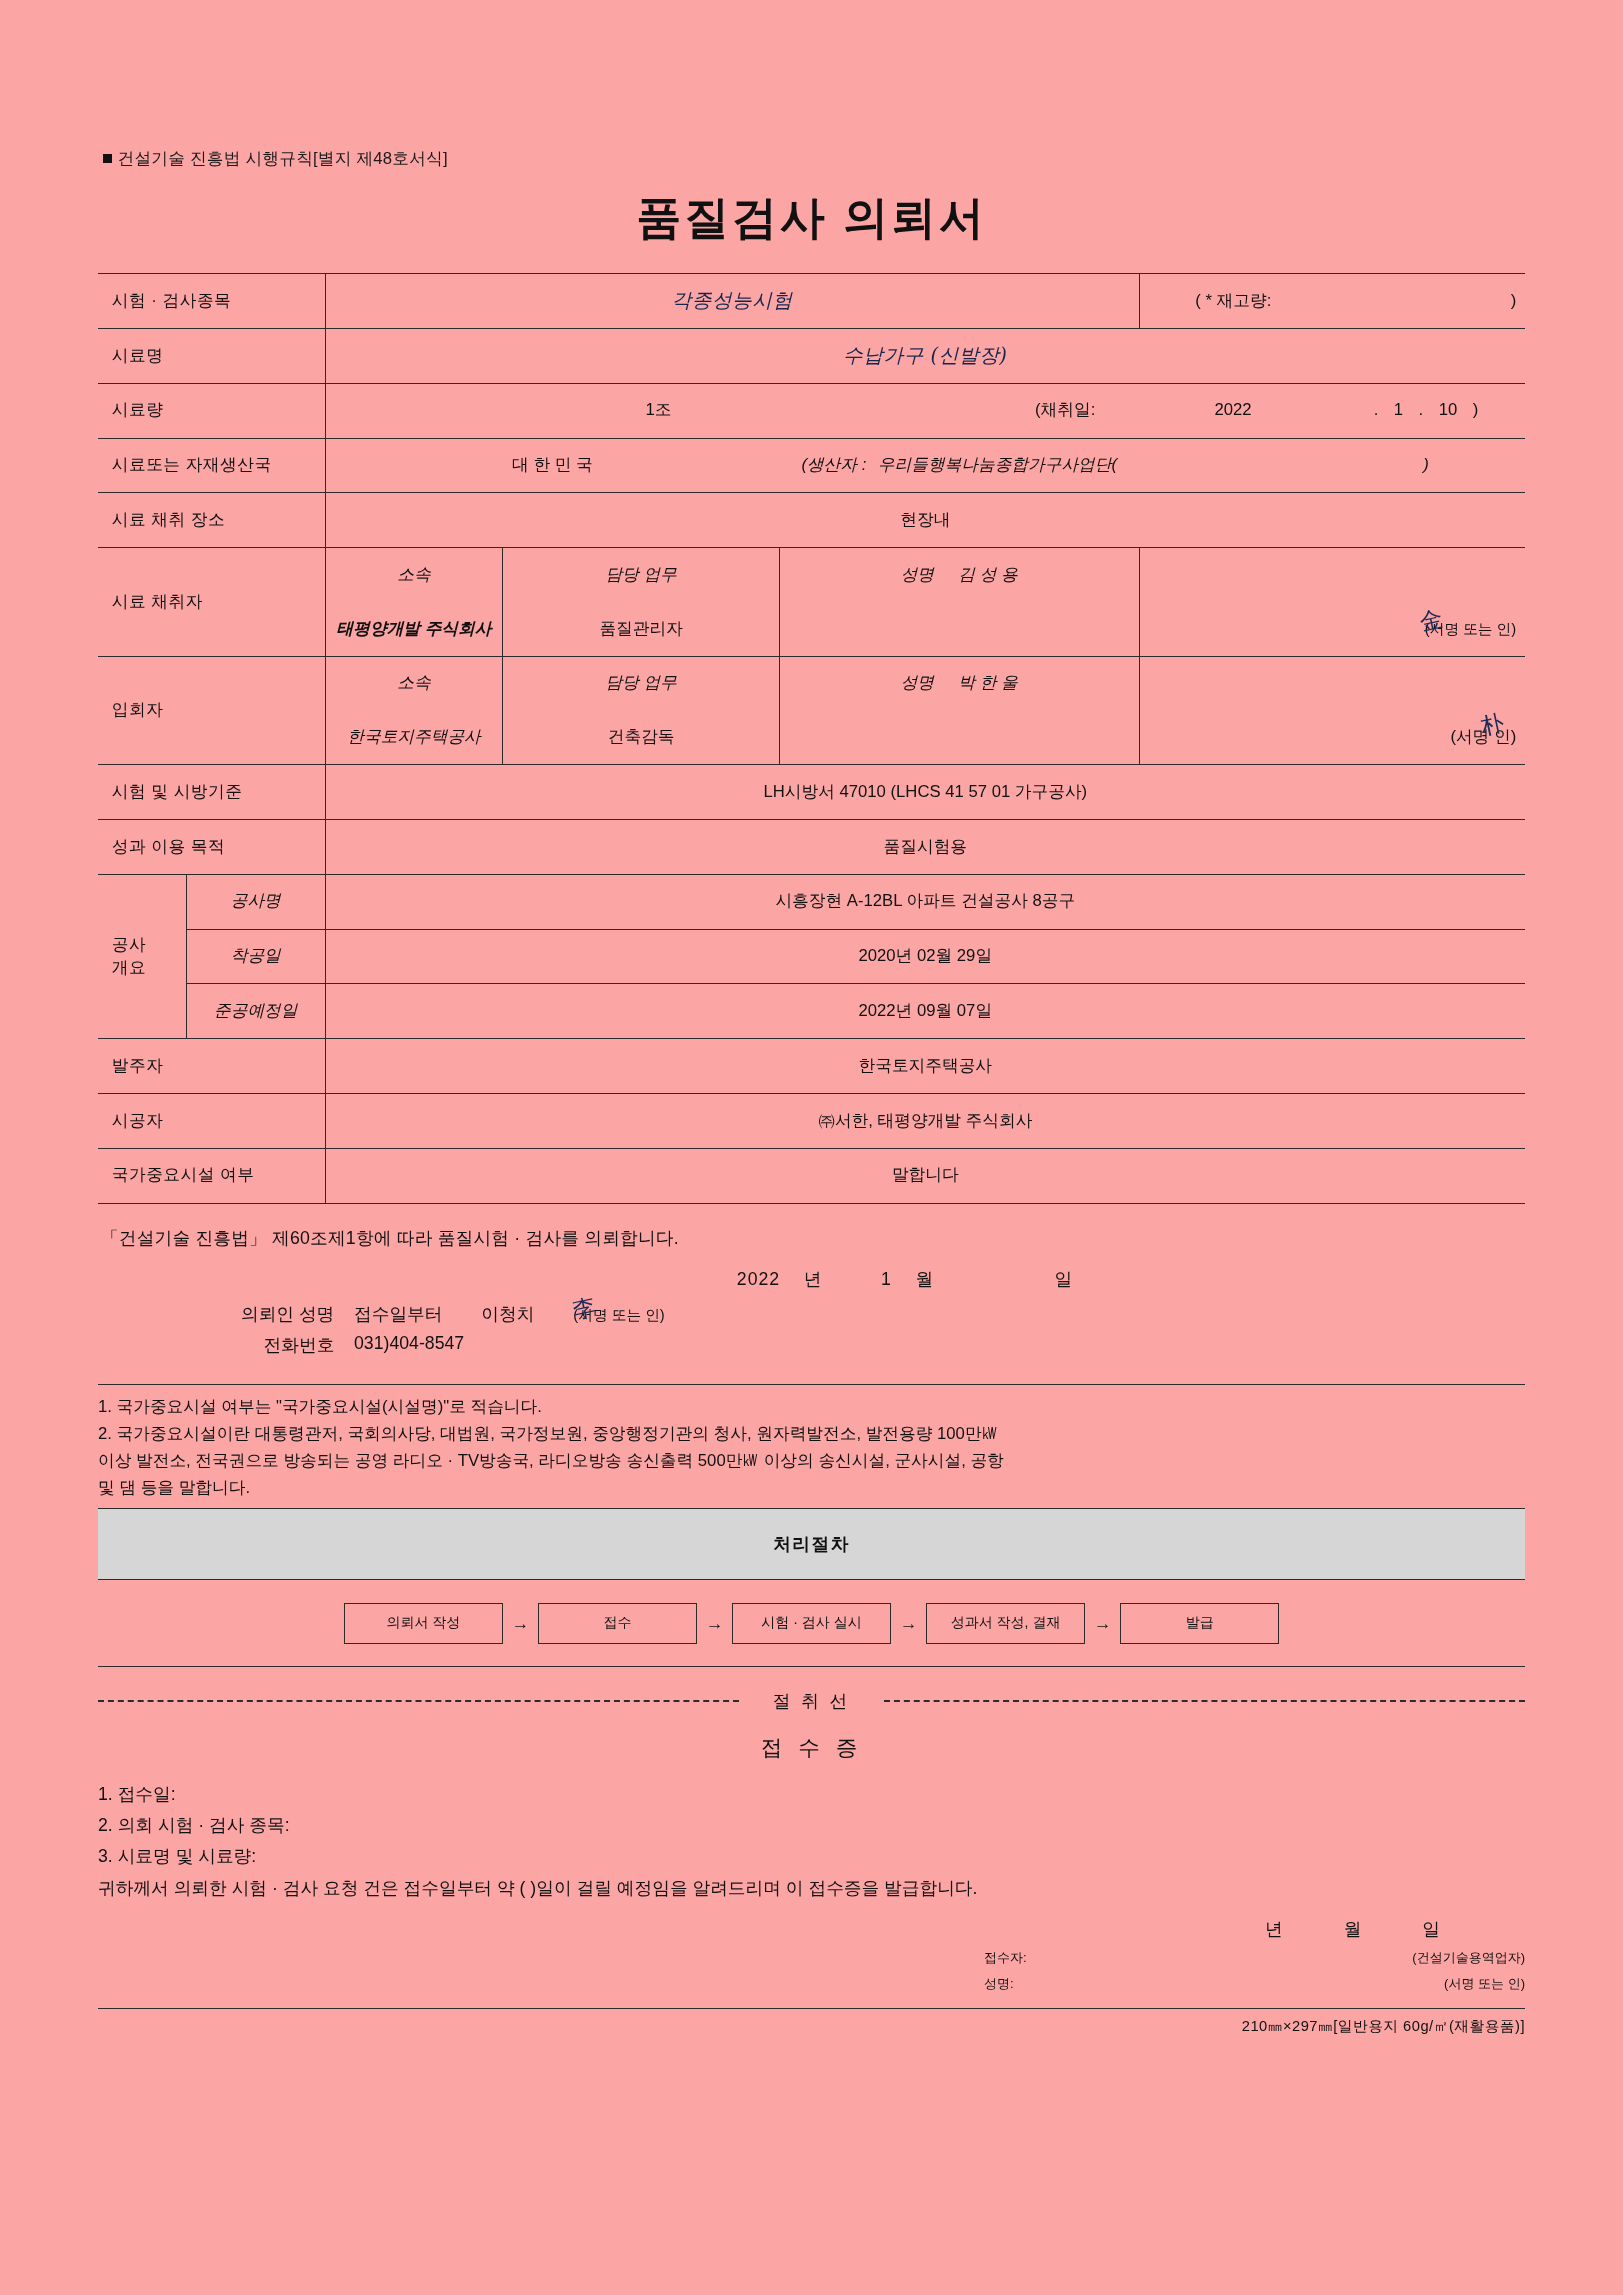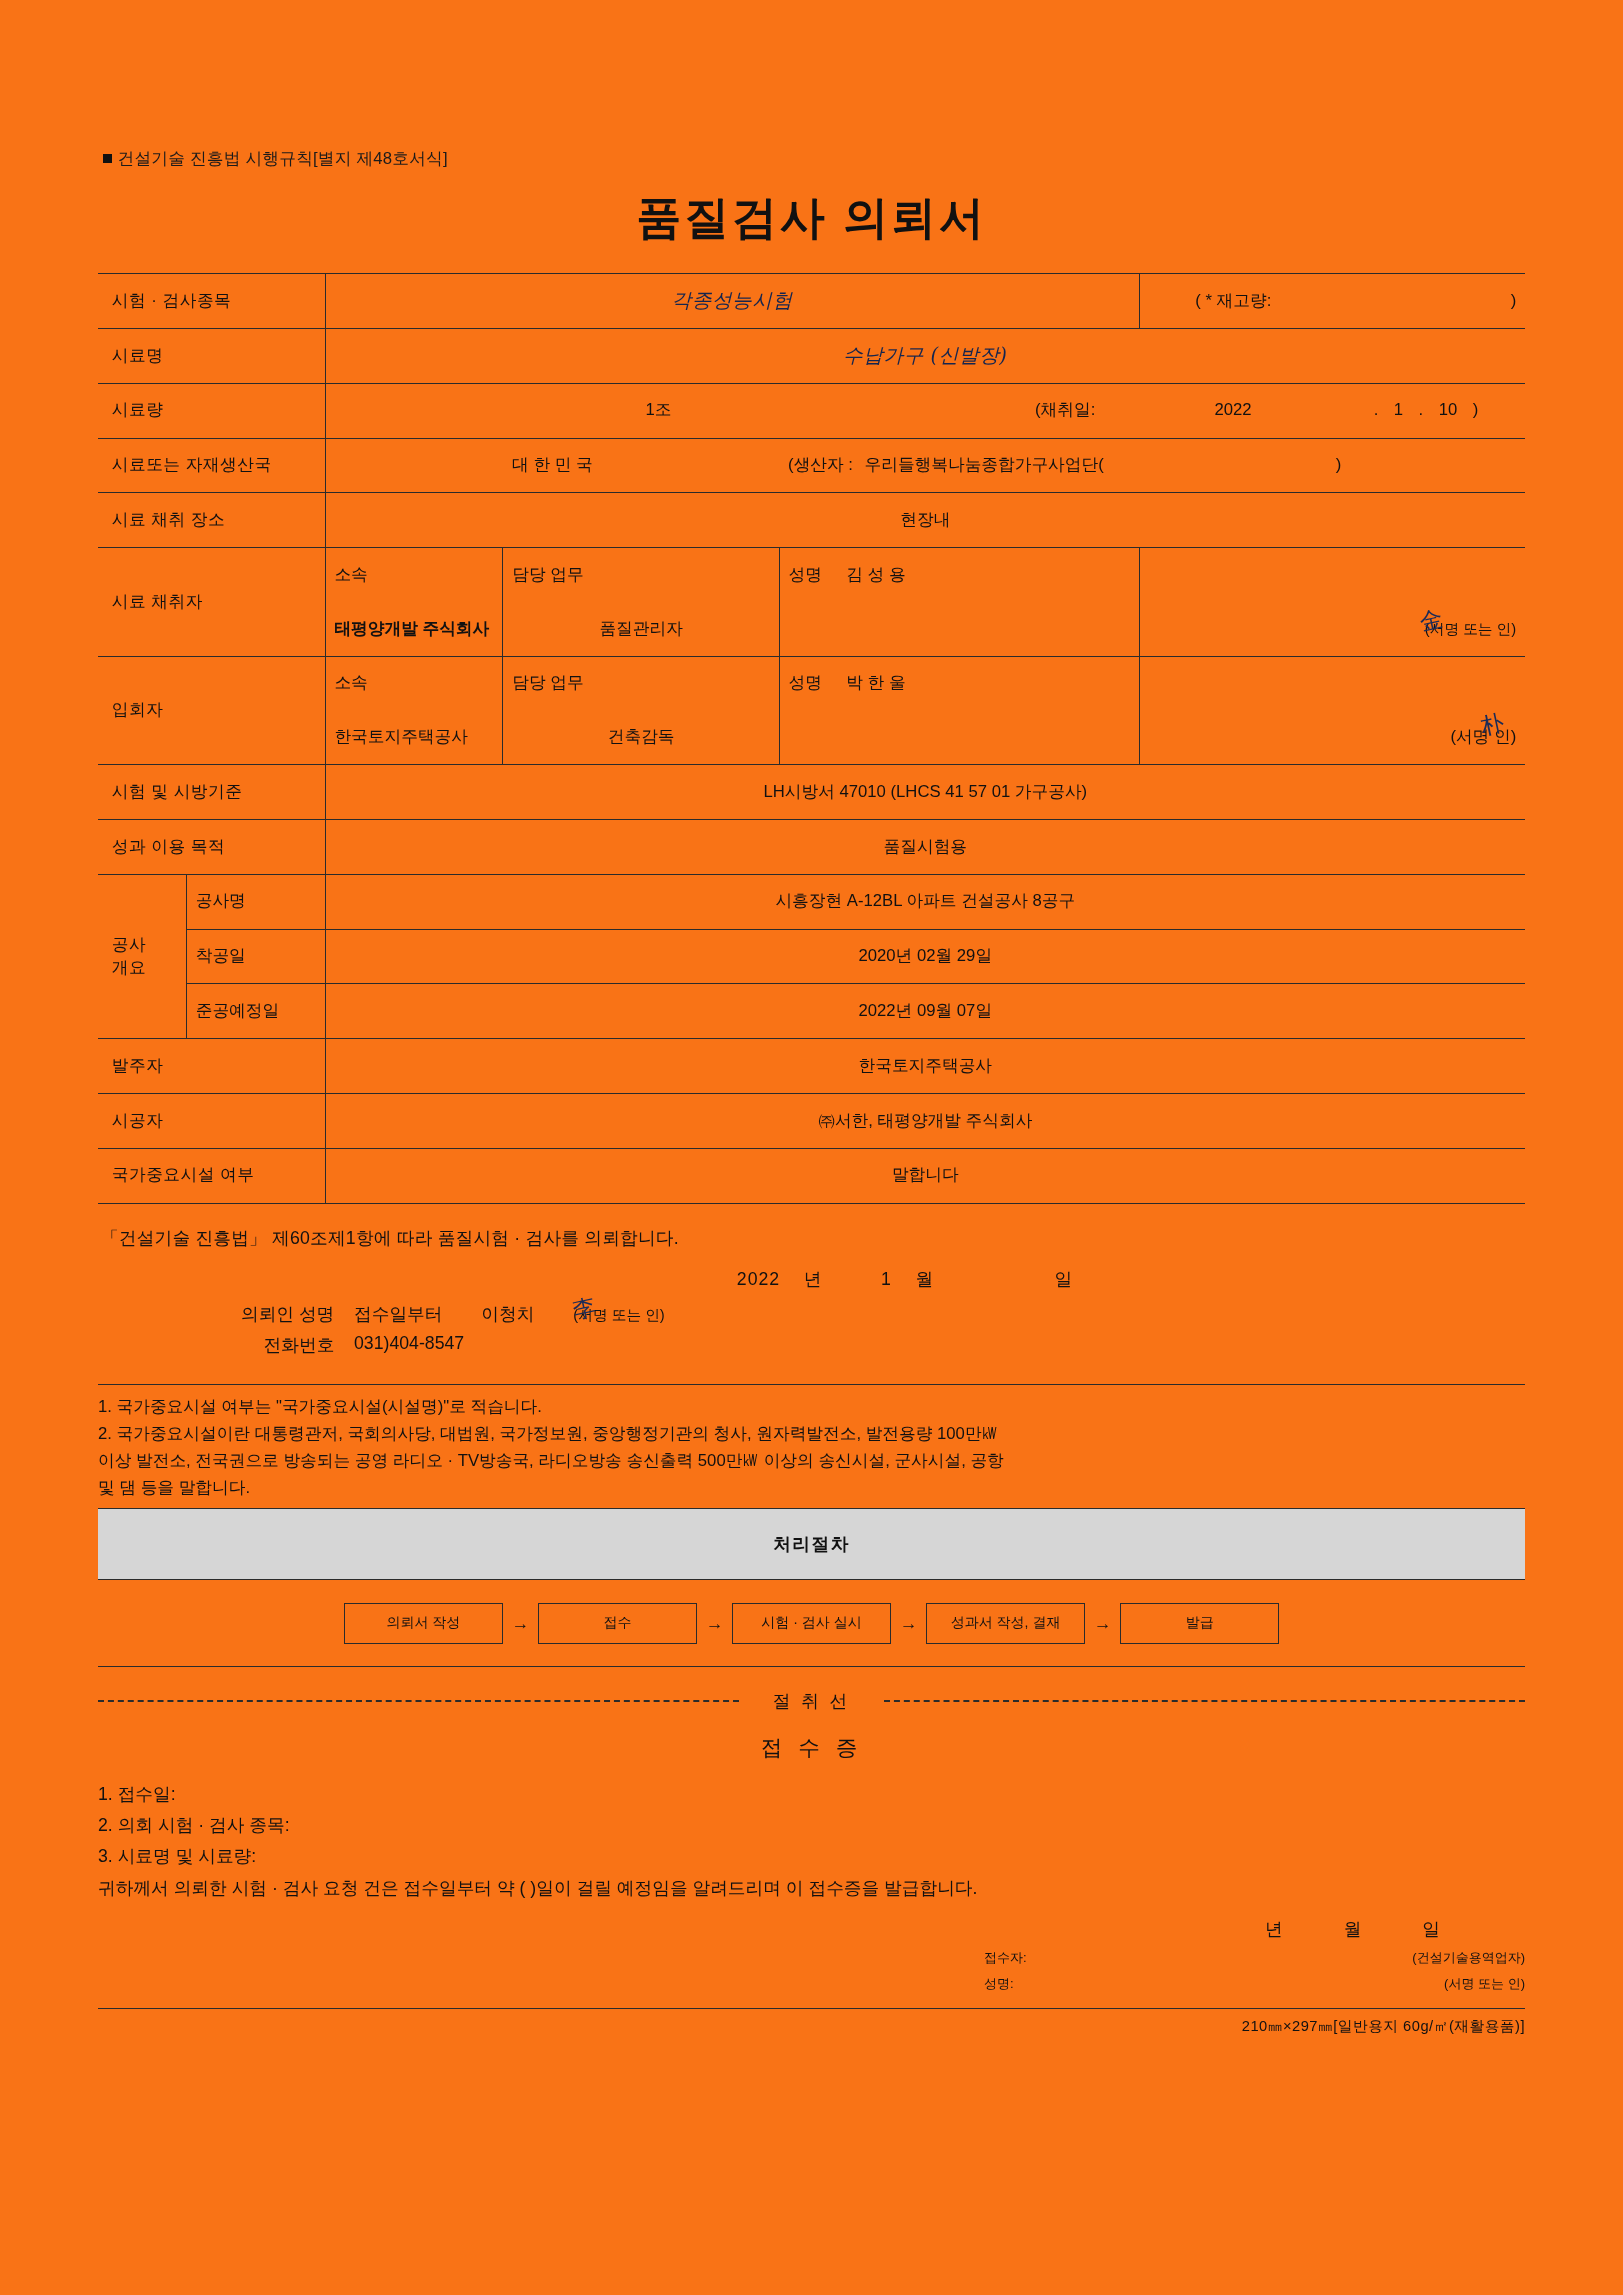--- a/index.html
+++ b/index.html
@@ -10,21 +10,21 @@
   body {
     font-family: "Liberation Sans", "DejaVu Sans", sans-serif;
     color: #111;
   }
   .page {
     position: relative;
     width: 1623px;
     min-height: 2295px;
     box-sizing: border-box;
     padding: 147px 98px 59px 98px;
-    background: #f97316;
+    background: #fca5a5;
   }
   .doc-ref {
     font-size: 16.7px;
     letter-spacing: 0.2px;
     margin: 0 0 4.9px 4.9px;
     color: #1b1b1b;
   }
   .doc-ref .sq {
     display: inline-block;
     width: 8.8px;
@@ -54,21 +54,21 @@
     vertical-align: middle;
     height: 38px;
     line-height: 1.35;
   }
   .lbl {
     text-align: left;
     padding-left: 13.8px !important;
     letter-spacing: 0.5px;
   }
   .ctr { text-align: center; }
-  .lft { text-align: left; }
+  .lft { text-align: center; font-style: italic; }
   .no-left { border-left: none !important; }
   .no-right { border-right: none !important; }
   .no-top { border-top: none !important; }
   .no-bottom { border-bottom: none !important; }
   .outer-left { border-left: none !important; }
   .outer-right { border-right: none !important; }
 
   .hand {
     font-family: "DejaVu Serif", serif;
     font-style: italic;

